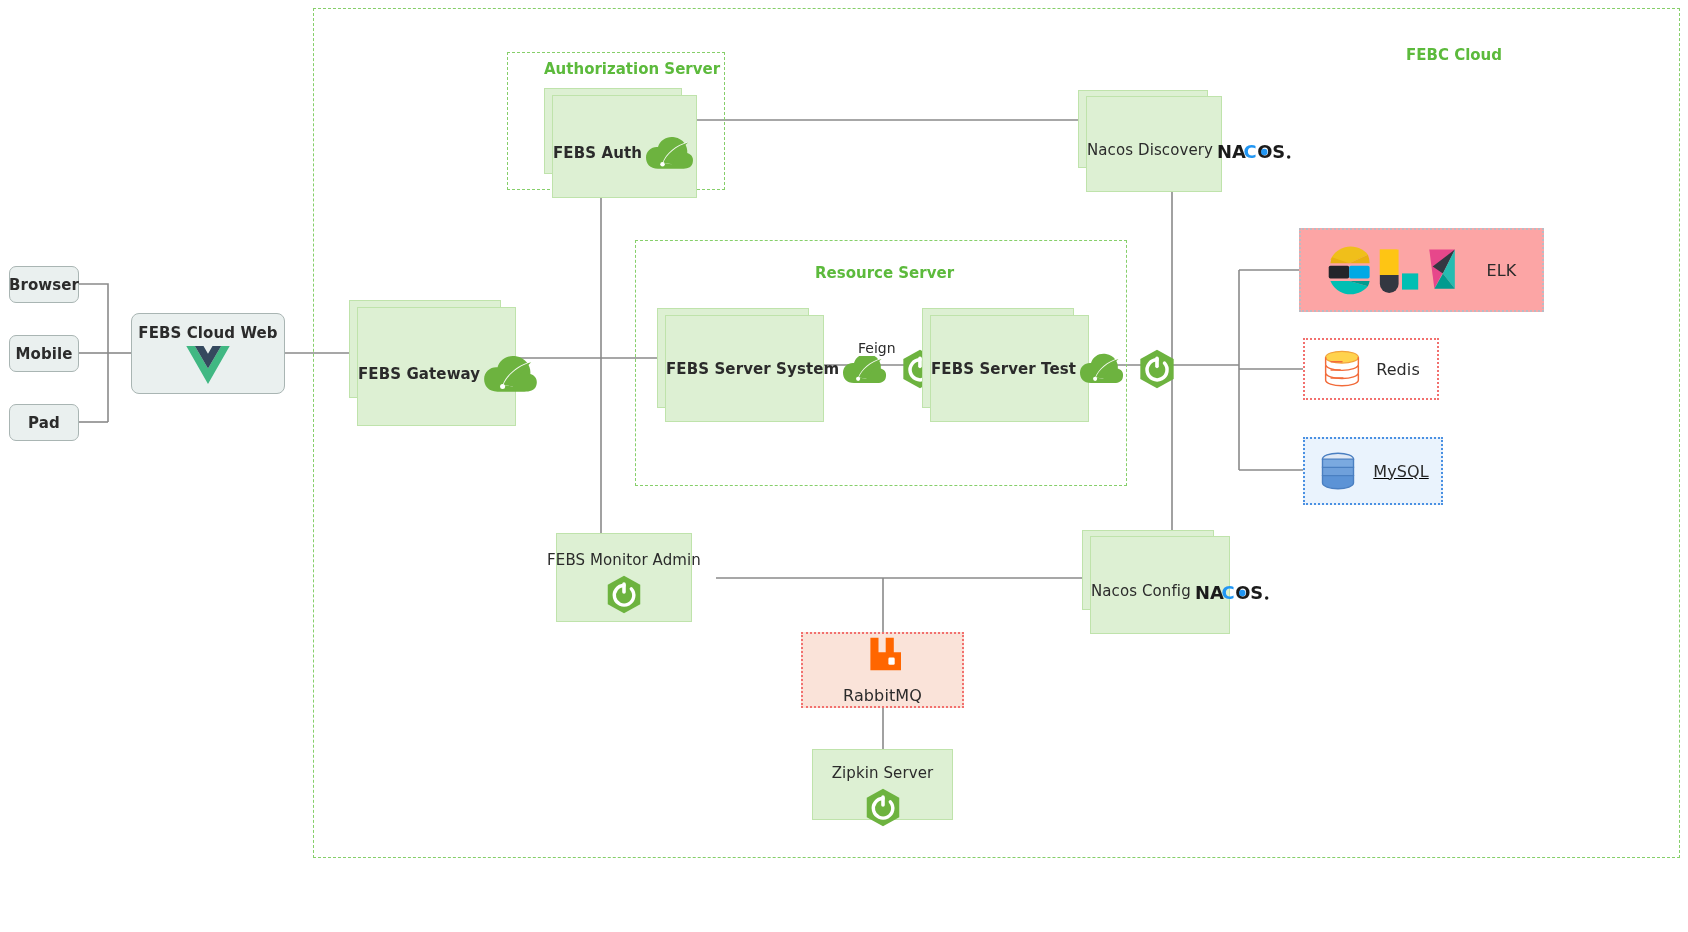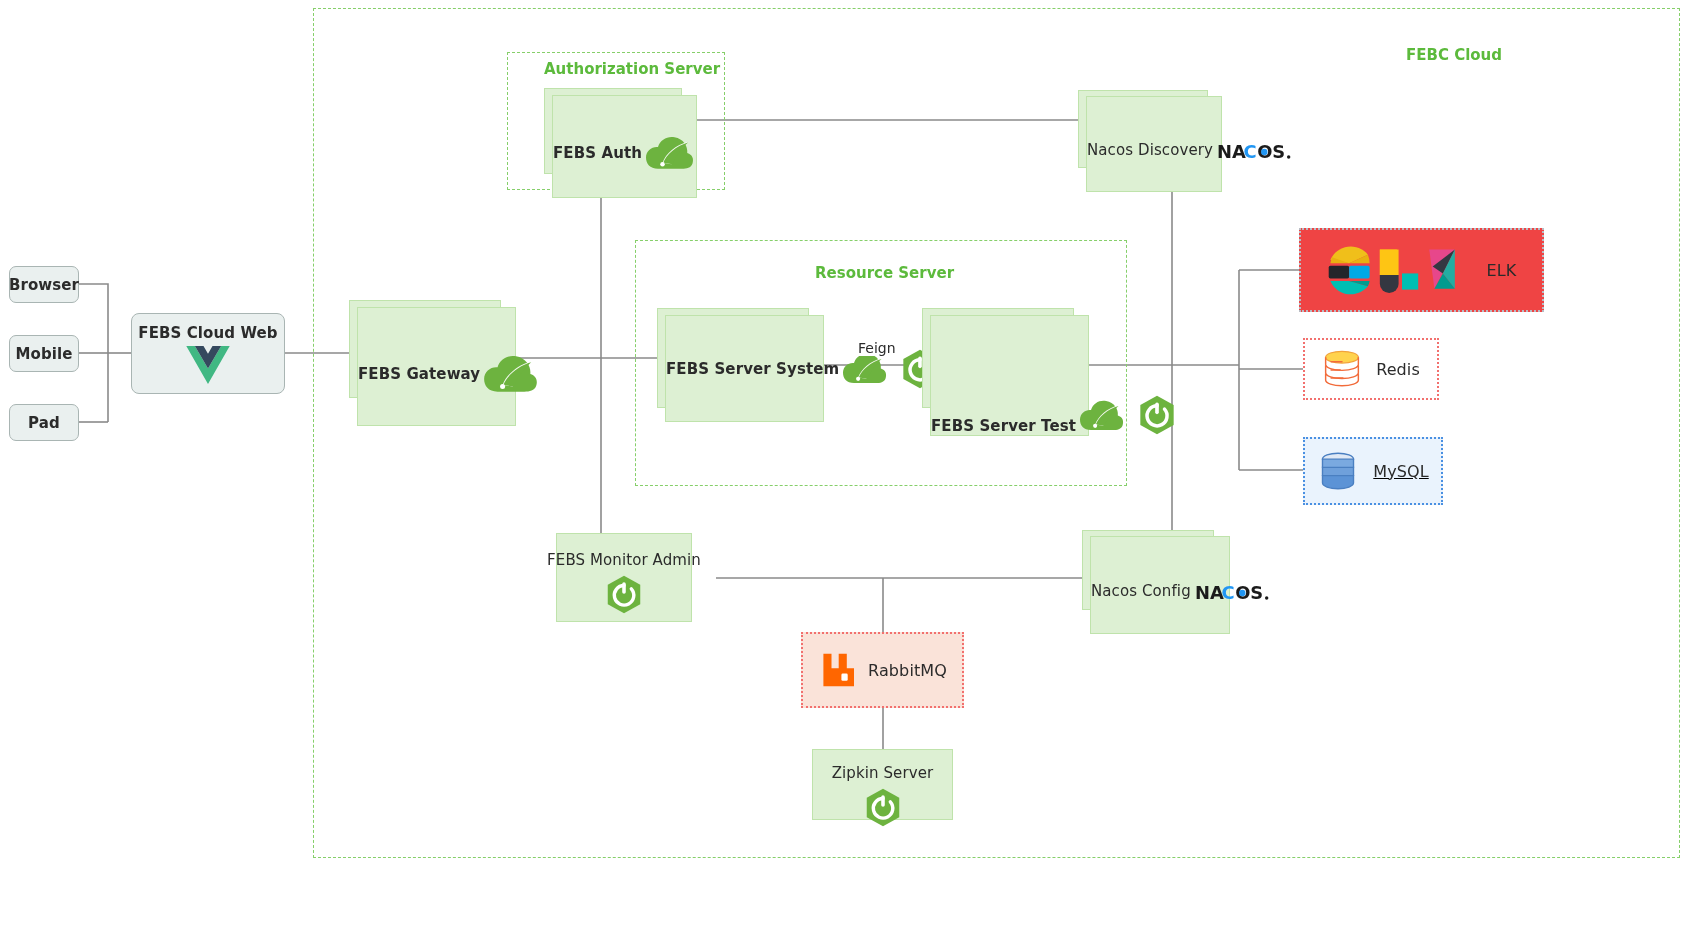--- a/index.html
+++ b/index.html
@@ -41,24 +41,24 @@
   
   .group{position:absolute;box-sizing:border-box;border:1.6px dashed #86cf6a;}
   .glabel{position:absolute;color:#5cba3c;font-weight:bold;font-size:15px;
           white-space:nowrap;}
 
   .outer{position:absolute;box-sizing:border-box;border:1.6px dashed #86cf6a;}
 
   
   .dotbox{position:absolute;box-sizing:border-box;display:flex;
           align-items:center;justify-content:center;gap:14px;}
-  .dot-grey{border:2px dotted #b9bcc4;background:#ef4444;}
+  .dot-grey{border:2px dotted #b9bcc4;background:#fca5a5;}
   .dot-red{border:2px dotted #f2706e;background:#ffffff;}
   .dot-blue{border:2px dotted #4a90e2;background:#eaf3fd;}
-  .dot-orange{border:2px dotted #f2706e;background:#fae3d9;}
+  .dot-orange{border:2px dotted #f2706e;background:#fae3d9;flex-direction:column;}
   .dotbox .nlabel{font-size:16px;color:#2b2b2b;}
 
   .edgelabel{position:absolute;font-size:14px;color:#2b2b2b;background:#fff;
              padding:0 5px;white-space:nowrap;}
 
   .iconrow{display:flex;align-items:center;justify-content:center;gap:14px;}
   svg{display:block;}
 </style>
 </head>
 <body>
@@ -184,21 +184,21 @@
             <path d="M22 13 A12 12 0 1 0 31 17" stroke="#ffffff" stroke-width="4.2" fill="none" stroke-linecap="round"></path>
             <rect x="19.8" y="9" width="4.4" height="14" rx="2.2" fill="#ffffff"></rect>
           </svg>
         </span>
       </span>
     </div>
   </div>
 
   <div class="stack" style="left:922px;top:308px;width:166px;height:112px;">
     <div class="layer" style="left:0;top:0;width:150px;height:98px;"></div>
-    <div class="front" style="left:8px;top:7px;width:157px;height:105px;padding-top:14px;align-items:flex-end;">
+    <div class="front" style="left:8px;top:7px;width:157px;height:105px;">
       <span class="nlabel bold">FEBS Server Test</span>
       <span class="iconrow">
         <span>
           <svg width="44" height="35" viewBox="0 0 64 50">
             <path d="M16 46 C5 46 0 39 0 31 C0 22 8 16 16 17 C19 7 29 2 38 4 C50 6 56 16 55 25
                      C62 27 64 33 62 39 C60 45 54 46 48 46 Z" fill="#6db33f"></path>
             <path d="M22 38 C26 26 40 14 56 10 C44 20 38 30 34 40 Z" fill="#ffffff" opacity=".92"></path>
             <path d="M23 38 C27 27 41 15 56 11 C45 21 39 31 35 40 Z" fill="#6db33f"></path>
             <circle cx="22" cy="40" r="3" fill="#ffffff"></circle>
           </svg>

